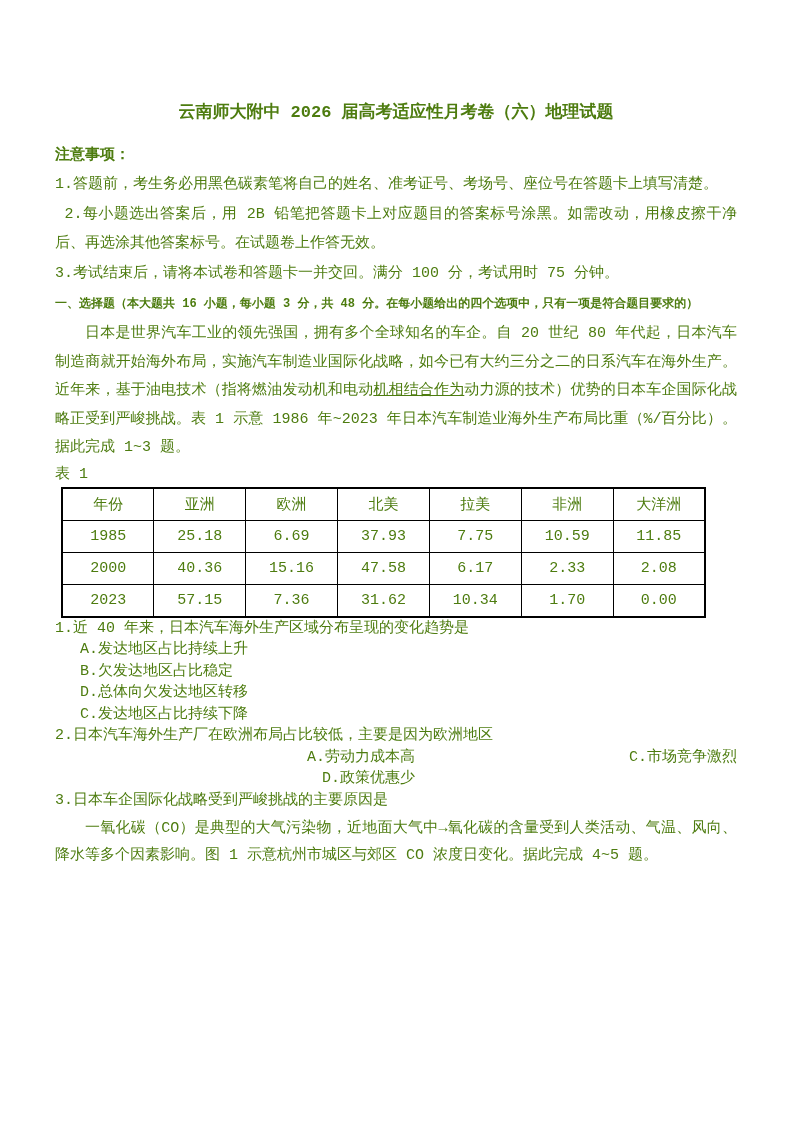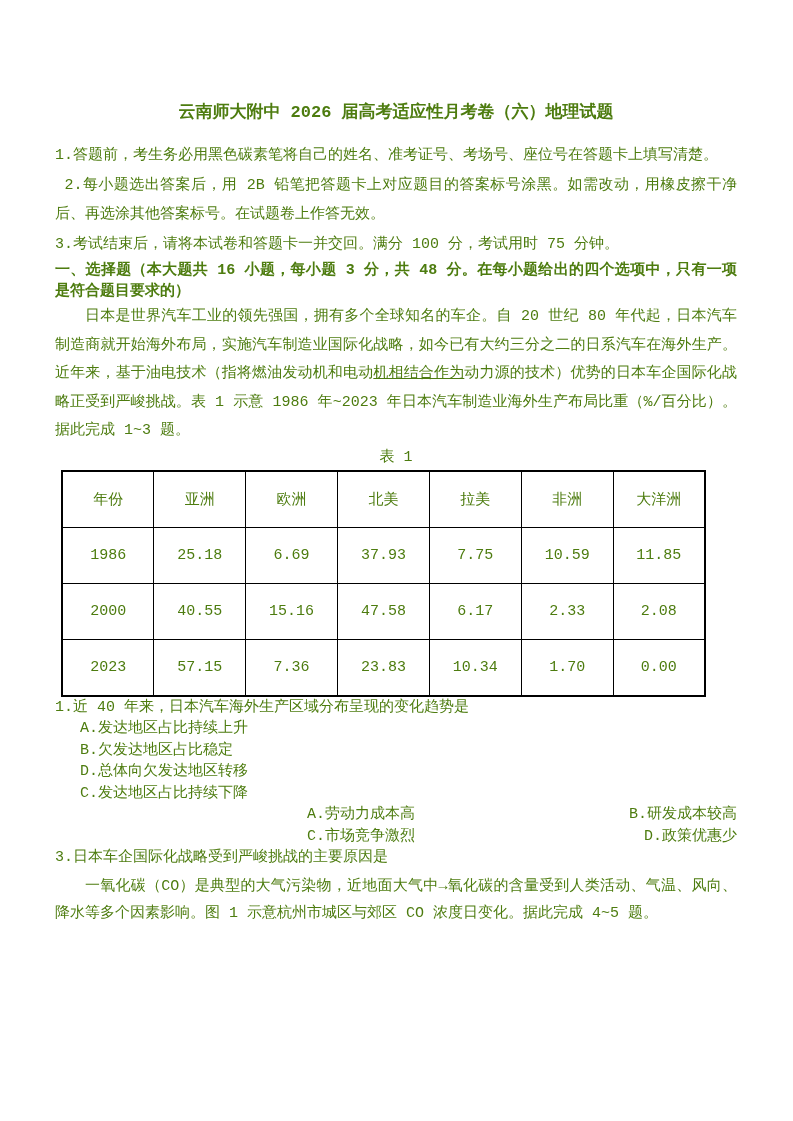--- a/index.html
+++ b/index.html
@@ -28,53 +28,53 @@
     line-height: 29px;
     margin: 0;
   }
   .notice-item {
     margin: 0;
     line-height: 29.5px;
     white-space: pre-wrap;
     text-align: justify;
   }
   .section-heading {
-    font-size: 15px;
+    font-size: 12px;
     font-weight: bold;
-    line-height: 21px;
+    line-height: 30px;
     margin: 1px 0 0 0;
     text-align: justify;
   }
   .passage {
     margin: 1px 0 0 0;
     line-height: 28.5px;
     text-indent: 2em;
     text-align: justify;
   }
   .underline { text-decoration: underline; }
   .table-caption {
-    text-align: center;
+    text-align: left;
     line-height: 21px;
     margin-top: 1px;
   }
   table.data-table {
     border-collapse: collapse;
     table-layout: fixed;
     width: 645px;
     margin: 2px 0 0 6px;
     border: 2px solid #000;
   }
   table.data-table th, table.data-table td {
     border: 1px solid #000;
     height: 23px;
     text-align: center;
     vertical-align: middle;
     font-weight: normal;
     font-size: 15px;
-    padding: 16px;
+    padding: 4px;
   }
   .question { margin: 0; }
   .question:first-of-type { margin-top: 6px; }
   .q-stem { line-height: 21.5px; }
   .options-stacked .option { line-height: 21.5px; margin-left: 25px; }
   .options-grid {
     display: grid;
     grid-template-columns: 335px auto;
     margin-left: 25px;
   }
@@ -82,20 +82,21 @@
   .passage-2 { margin-top: 4px; line-height: 27px; }
 </style>
 </head>
 <body>
 
 <div class="page">
 
   <h1 class="title">云南师大附中 2026 届高考适应性月考卷（六）地理试题</h1>
 
   <div>
+    <p class="notice-heading">注意事项：</p>
     <p class="notice-item">1.答题前，考生务必用黑色碳素笔将自己的姓名、准考证号、考场号、座位号在答题卡上填写清楚。</p>
     <p class="notice-item"> 2.每小题选出答案后，用 2B 铅笔把答题卡上对应题目的答案标号涂黑。如需改动，用橡皮擦干净后、再选涂其他答案标号。在试题卷上作答无效。</p>
     <p class="notice-item">3.考试结束后，请将本试卷和答题卡一并交回。满分 100 分，考试用时 75 分钟。</p>
   </div>
 
   <h2 class="section-heading">一、选择题（本大题共 16 小题，每小题 3 分，共 48 分。在每小题给出的四个选项中，只有一项是符合题目要求的）</h2>
 
   <p class="passage"><span>日本是世界汽车工业的领先强国，拥有多个全球知名的车企。自 20 世纪 80 年代起，日本汽车制造商就开始海外布局，实施汽车制造业国际化战略，如今已有大约三分之二的日系汽车在海外生产。近年来，基于油电技术（指将燃油发动机和电动</span><span class="underline">机相结合作为</span><span>动力源的技术）优势的日本车企国际化战略正受到严峻挑战。表 1 示意 1986 年~2023 年日本汽车制造业海外生产布局比重（%/百分比）。据此完成 1~3 题。</span></p>
 
   <div class="table-caption">表 1</div>
@@ -107,63 +108,63 @@
         <th>亚洲</th>
         <th>欧洲</th>
         <th>北美</th>
         <th>拉美</th>
         <th>非洲</th>
         <th>大洋洲</th>
       </tr>
     </thead>
     <tbody>
       <tr>
-        <td>1986</td>
+        <td>1985</td>
         <td>25.18</td>
         <td>6.69</td>
         <td>37.93</td>
         <td>7.75</td>
         <td>10.59</td>
         <td>11.85</td>
       </tr>
       <tr>
         <td>2000</td>
-        <td>40.55</td>
+        <td>40.36</td>
         <td>15.16</td>
         <td>47.58</td>
         <td>6.17</td>
         <td>2.33</td>
         <td>2.08</td>
       </tr>
       <tr>
         <td>2023</td>
         <td>57.15</td>
         <td>7.36</td>
-        <td>23.83</td>
+        <td>31.62</td>
         <td>10.34</td>
         <td>1.70</td>
         <td>0.00</td>
       </tr>
     </tbody>
   </table>
 
   <div class="question">
     <div class="q-stem">1.近 40 年来，日本汽车海外生产区域分布呈现的变化趋势是</div>
     <div class="options-stacked">
       <div class="option">A.发达地区占比持续上升</div>
       <div class="option">B.欠发达地区占比稳定</div>
       <div class="option">D.总体向欠发达地区转移</div>
       <div class="option">C.发达地区占比持续下降</div>
     </div>
   </div>
 
   <div class="question">
+    <div class="q-stem">2.日本汽车海外生产厂在欧洲布局占比较低，主要是因为欧洲地区</div>
     <div class="options-grid">
       <div class="option">A.劳动力成本高</div>
-      <div class="option">B.研发成本较高</div>
       <div class="option">C.市场竞争激烈</div>
       <div class="option">D.政策优惠少</div>
     </div>
   </div>
 
   <div class="question">
     <div class="q-stem">3.日本车企国际化战略受到严峻挑战的主要原因是</div>
   </div>
 
   <p class="passage passage-2">一氧化碳（CO）是典型的大气污染物，近地面大气中→氧化碳的含量受到人类活动、气温、风向、降水等多个因素影响。图 1 示意杭州市城区与郊区 CO 浓度日变化。据此完成 4~5 题。</p>

